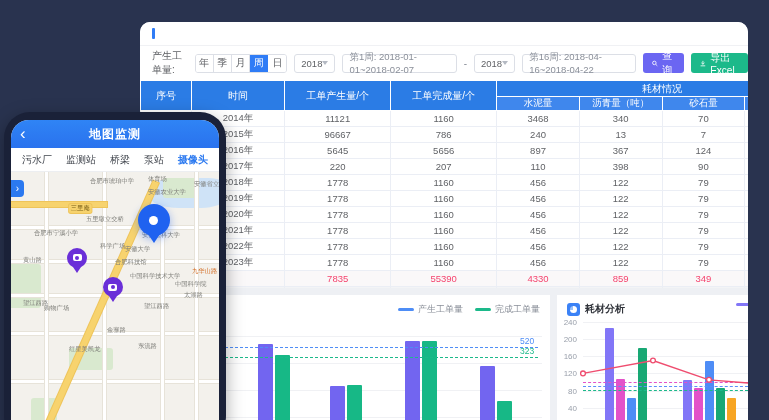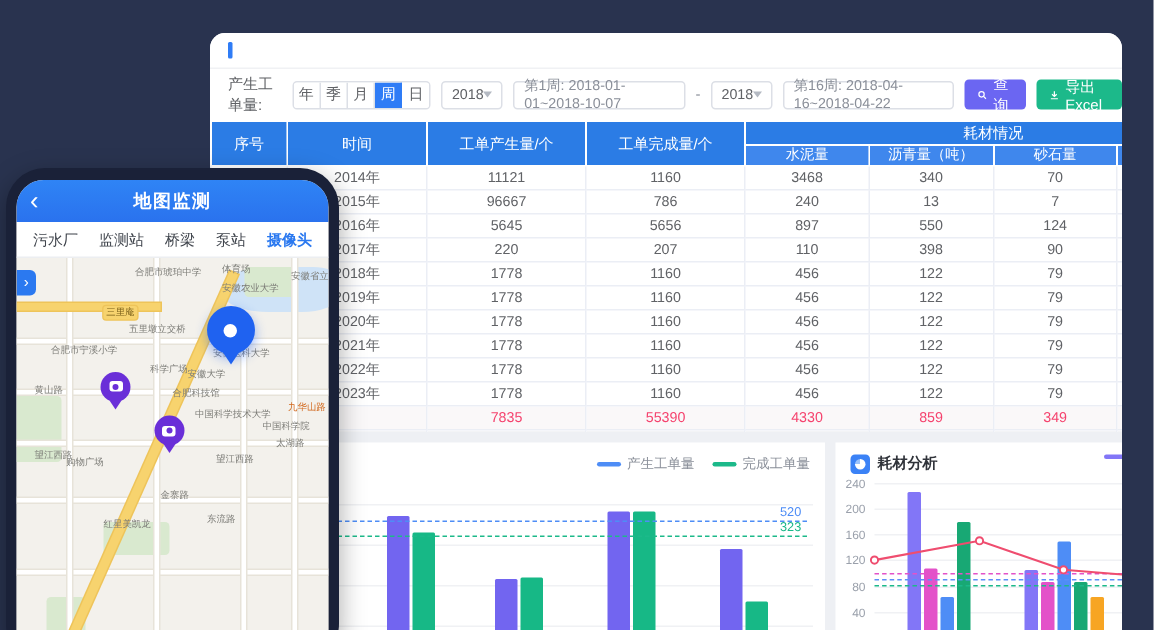--- a/index.html
+++ b/index.html
@@ -99,21 +99,21 @@
           <div class="seg">年</div>
           <div class="seg">季</div>
           <div class="seg">月</div>
           <div class="seg active">周</div>
           <div class="seg">日</div>
         </div>
       <div class="select">
         <span>2018</span>
         <span class="caret"></span>
       </div>
-      <div class="winput">第1周: 2018-01-01~2018-10-07</div>
+      <div class="winput">第1周: 2018-01-01~2018-02-07</div>
       <span class="dash-sep">-</span>
       <div class="select">
         <span>2018</span>
         <span class="caret"></span>
       </div>
       <div class="winput">第16周: 2018-04-16~2018-04-22</div>
       <div class="btn btn-query">
         <svg width="9" height="9" viewBox="0 0 10 10">
             <circle cx="4" cy="4" r="3" fill="none" stroke="#fff" stroke-width="1.4"></circle>
             <line x1="6.3" y1="6.3" x2="9" y2="9" stroke="#fff" stroke-width="1.4"></line>
@@ -175,21 +175,21 @@
             <td>13</td>
             <td>7</td>
             <td>690</td>
           </tr>
           <tr>
             <td>3</td>
             <td>2016年</td>
             <td>5645</td>
             <td>5656</td>
             <td>897</td>
-            <td>550</td>
+            <td>367</td>
             <td>124</td>
             <td>129</td>
           </tr>
           <tr>
             <td>4</td>
             <td>2017年</td>
             <td>220</td>
             <td>207</td>
             <td>110</td>
             <td>398</td>

